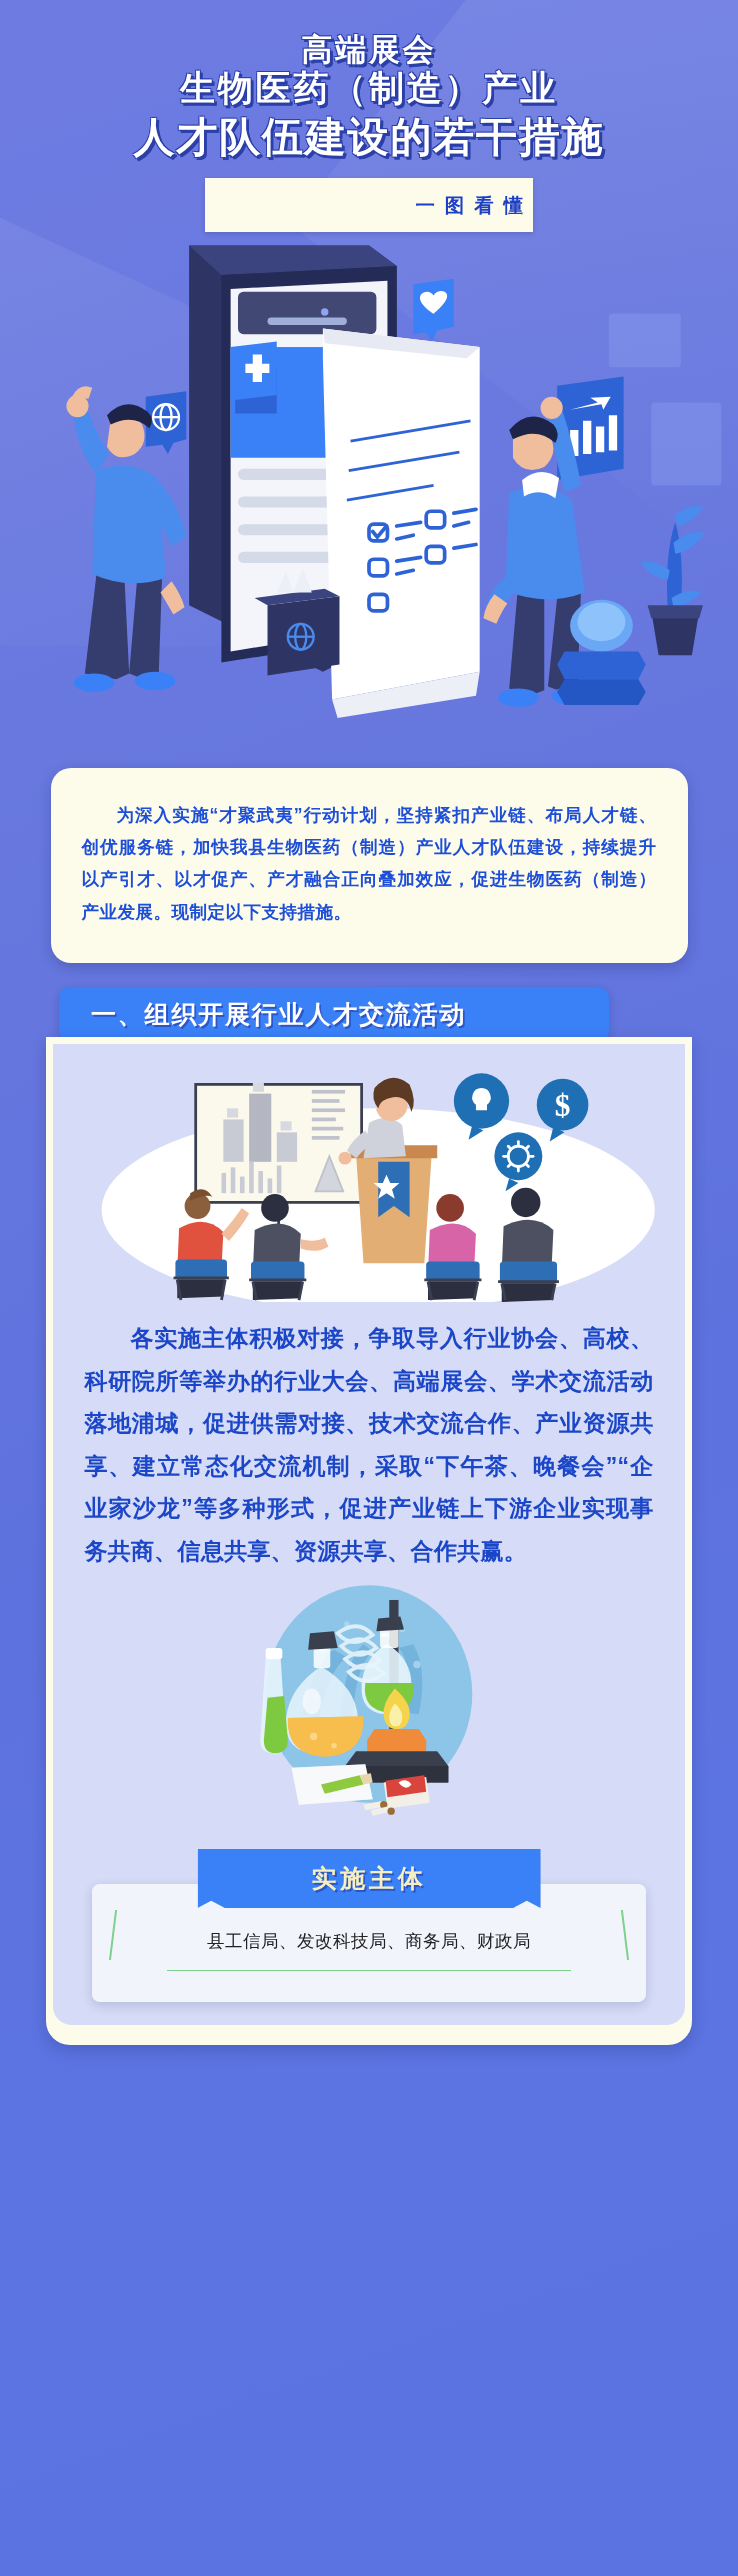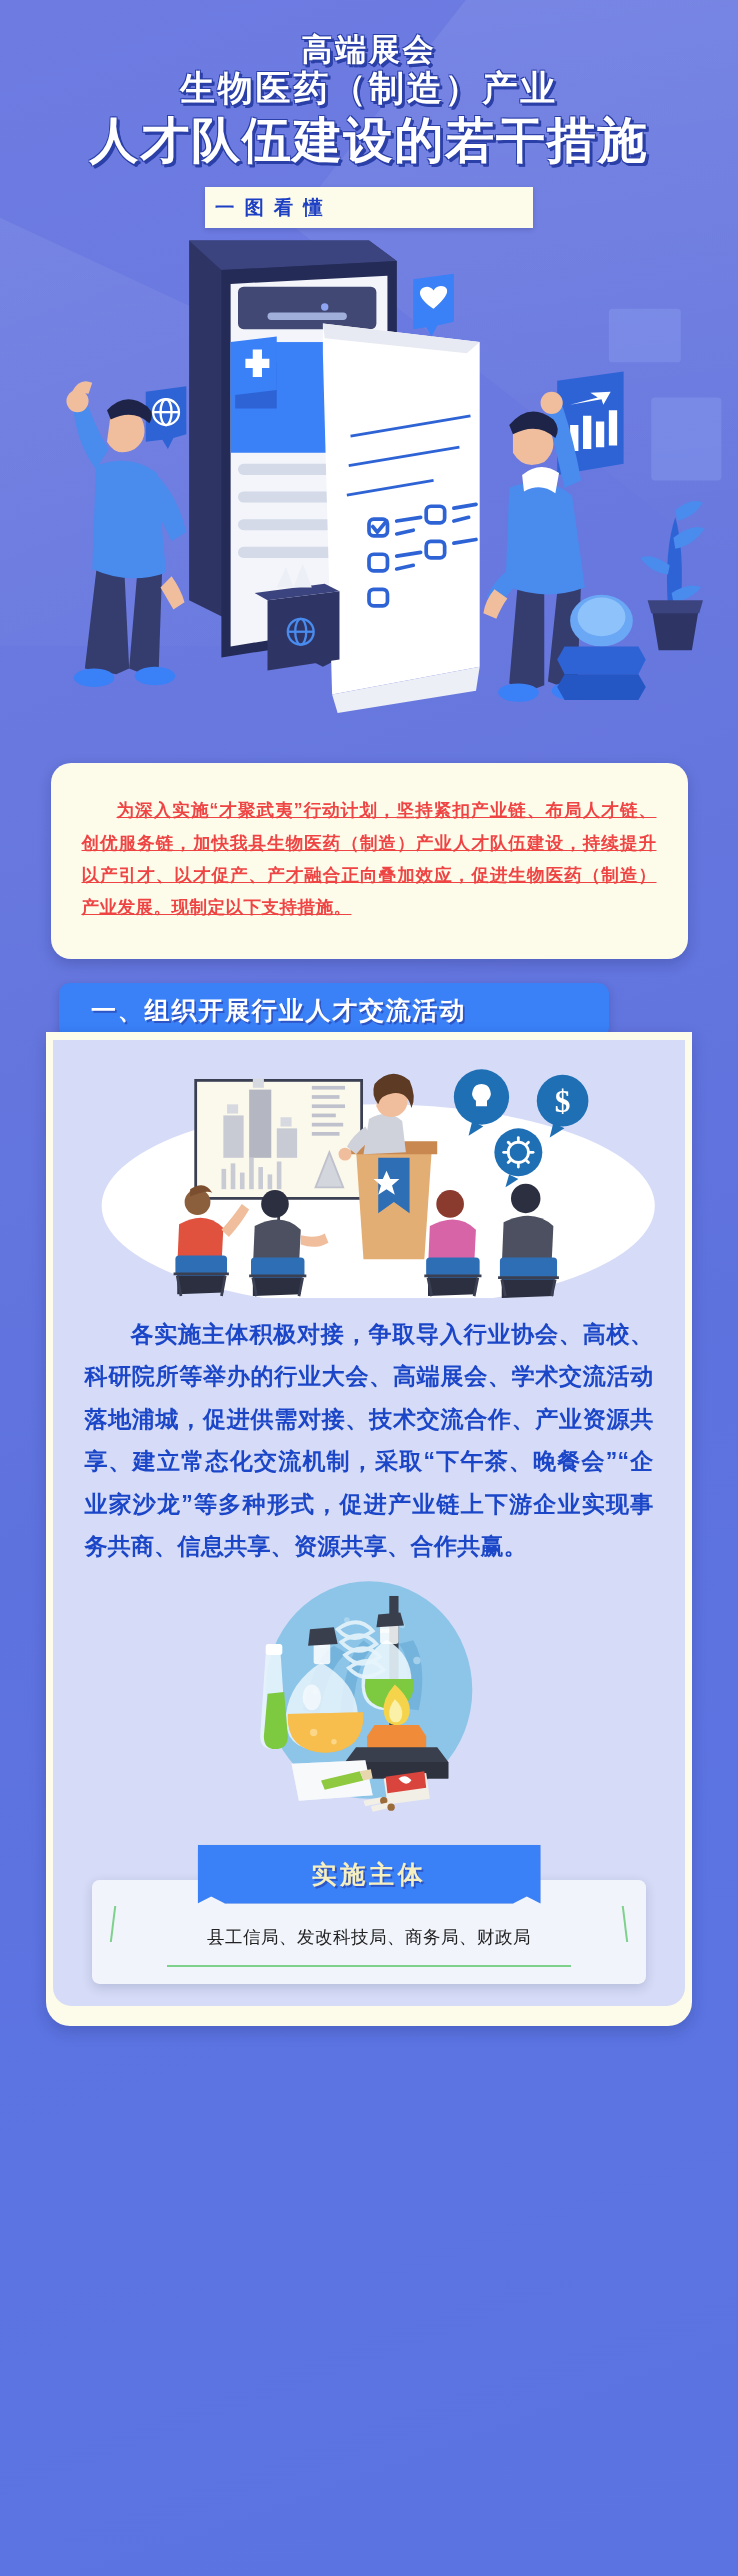--- a/index.html
+++ b/index.html
@@ -23,43 +23,43 @@
   .title-wrap{position:relative;padding-top:33px;text-align:center;}
   .t-line{
     font-weight:bold;color:#ffffff;letter-spacing:2.8px;line-height:1.08;
     font-family:"DejaVu Sans","Liberation Sans",sans-serif;
     text-shadow:
        2.8px 2.8px 0 #2B3FA8, 1.8px 2.8px 0 #2B3FA8, 2.8px 1.8px 0 #2B3FA8,
       -0.9px -0.9px 0 #2B3FA8, 0.9px -0.9px 0 #2B3FA8, -0.9px 0.9px 0 #2B3FA8, 0.9px 0.9px 0 #2B3FA8;
   }
   .t1{font-size:31px;}
   .t2{font-size:35px;margin-top:3.7px;}
-  .t3{font-size:49px;margin-top:7.4px;letter-spacing:1.8px;}
+  .t3{font-size:41px;margin-top:7.4px;letter-spacing:1.8px;}
 
   .subtitle-banner{
-    width:328px;height:41px;margin:18.5px auto 0;background:#FDFBEA;
-    display:flex;align-items:center;justify-content:flex-start;
+    width:328px;height:54px;margin:18.5px auto 0;background:#FDFBEA;
+    display:flex;align-items:center;justify-content:flex-end;
     box-shadow:0 1.8px 4.6px rgba(25,30,90,.2);
   }
   .subtitle-banner span{
     color:#1C3FC4;font-size:19.4px;font-weight:bold;letter-spacing:10px;text-indent:10px;
   }
 
   
   .hero-illo{position:relative;width:738px;height:517px;margin-top:5.5px;}
   .hero-illo svg{position:absolute;left:0;top:0;}
 
   
   .intro-card{
     position:relative;margin:13px auto 0;width:637px;background:#FDFBEA;
     border-radius:20px;padding:31px 31px 35px;box-shadow:0 4.6px 13px rgba(20,26,80,.22);
   }
   .intro-card p{
-    color:#ef4444;font-size:17.5px;line-height:1.85;text-align:justify;text-indent:2em;
-    font-weight:600;letter-spacing:0.5px;text-decoration:underline;
+    color:#1d4ed8;font-size:17.5px;line-height:1.85;text-align:justify;text-indent:2em;
+    font-weight:600;letter-spacing:0.5px;
   }
 
   .section{position:relative;margin:24px auto 0;width:646px;}
   .sec-head{
     position:relative;width:550px;height:55px;background:#3A80F7;border-radius:11px 11px 11px 11px;
     display:flex;align-items:center;padding-left:32px;margin-left:13px;
     box-shadow:0 3.7px 8.3px rgba(20,26,80,.22);
   }
   .sec-head:after{content:"";position:absolute;right:-14.8px;top:7.4px;width:31px;height:41px;
     background:#2E5FD6;border-radius:0 9.2px 9.2px 0;z-index:-1;}
@@ -85,21 +85,21 @@
   .impl-ribbon{
     position:relative;z-index:3;width:343px;height:59px;margin:0 auto;background:#3A80F7;
     display:flex;align-items:center;justify-content:center;
     clip-path:polygon(0 0,100% 0,100% 100%,96% 88%,92% 100%,8% 100%,4% 88%,0 100%);
     box-shadow:0 2.8px 6.5px rgba(20,26,80,.25);
   }
   .impl-ribbon span{color:#F6EFC0;font-size:25px;font-weight:bold;letter-spacing:3.7px;
     text-shadow:1.8px 1.8px 0 #2D55C6;}
   .impl-panel{
     position:relative;margin-top:-24px;background:#F2F4FC;border-radius:7.4px;
-    padding:42px 44px 17px;box-shadow:0 3.7px 11px rgba(20,26,80,.16);
+    padding:42px 44px 31px;box-shadow:0 3.7px 11px rgba(20,26,80,.16);
   }
   .impl-panel:before,.impl-panel:after{content:"";position:absolute;top:26px;bottom:42px;width:1.8px;background:#7DD18B;}
   .impl-panel:before{left:20px;transform:skewX(-7deg);}
   .impl-panel:after{right:20px;transform:skewX(7deg);}
   .impl-line{color:#222;font-size:17.5px;line-height:1.75;text-align:center;letter-spacing:0.5px;}
   .impl-rule{height:1.8px;background:#7DD18B;margin:13px 31px 0;}
 </style>
 </head>
 <body>
 

